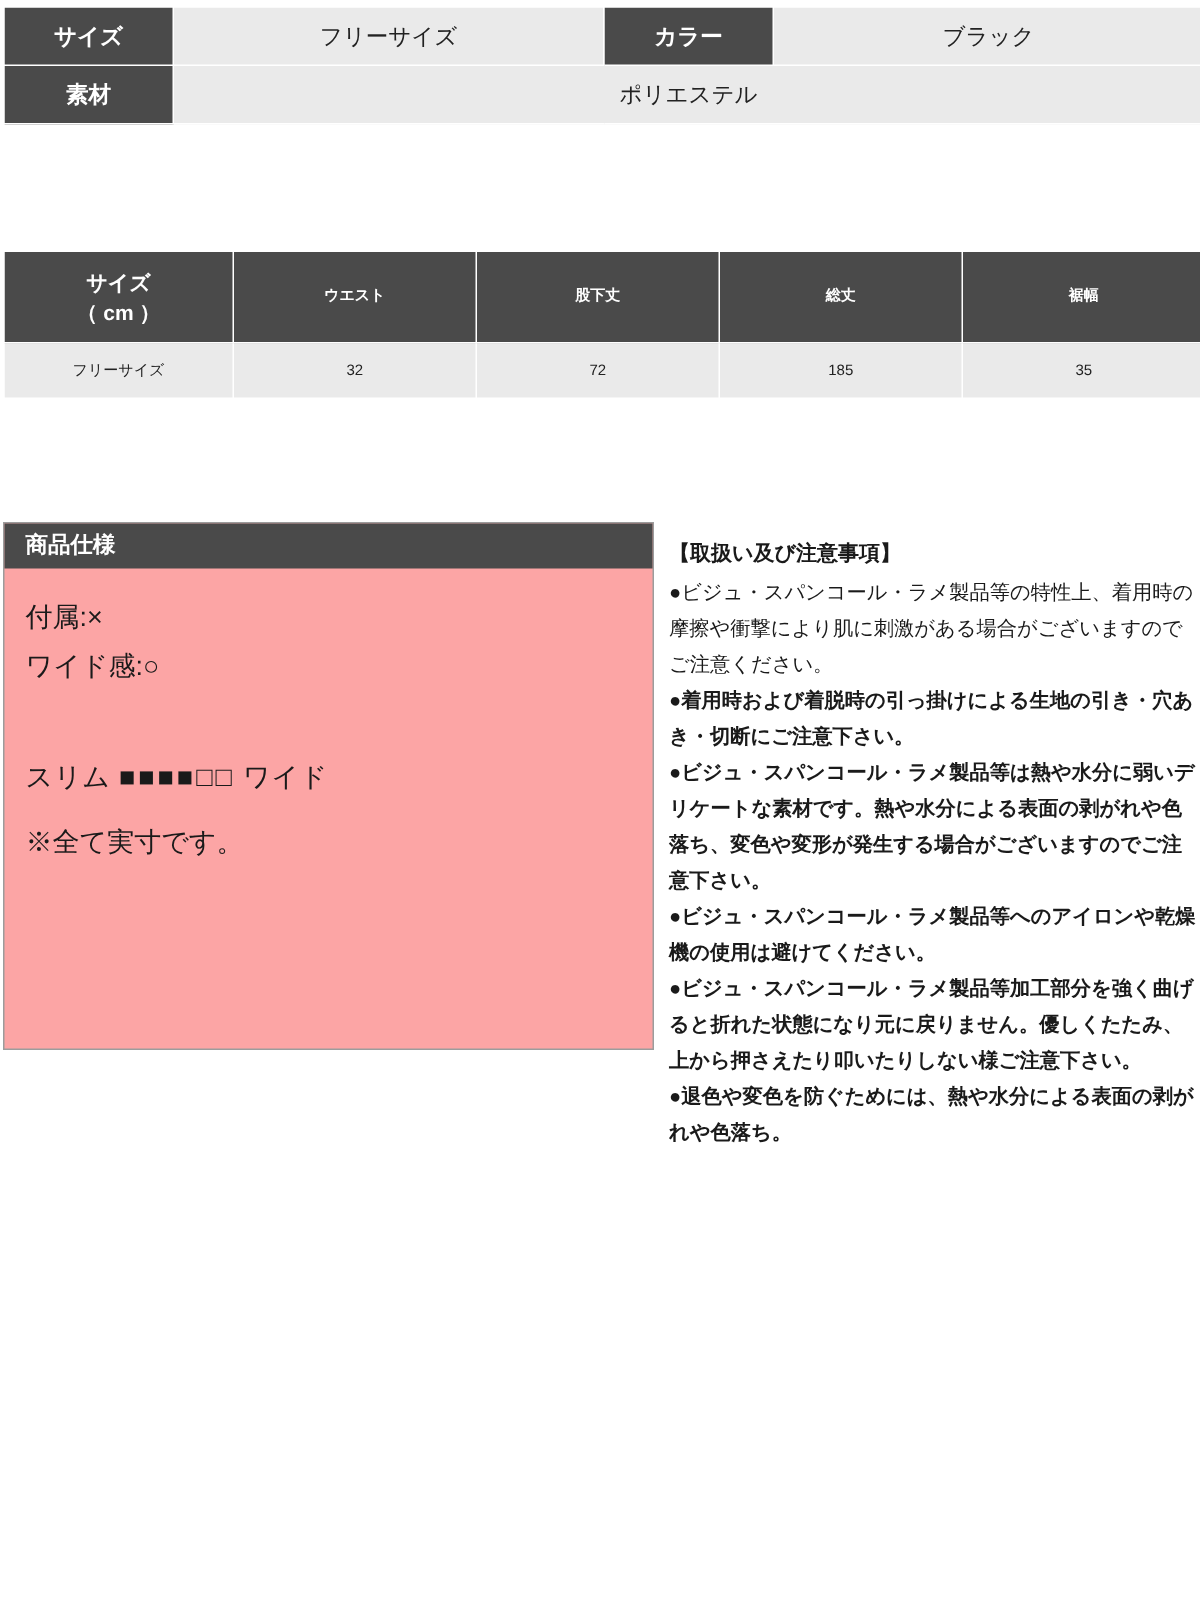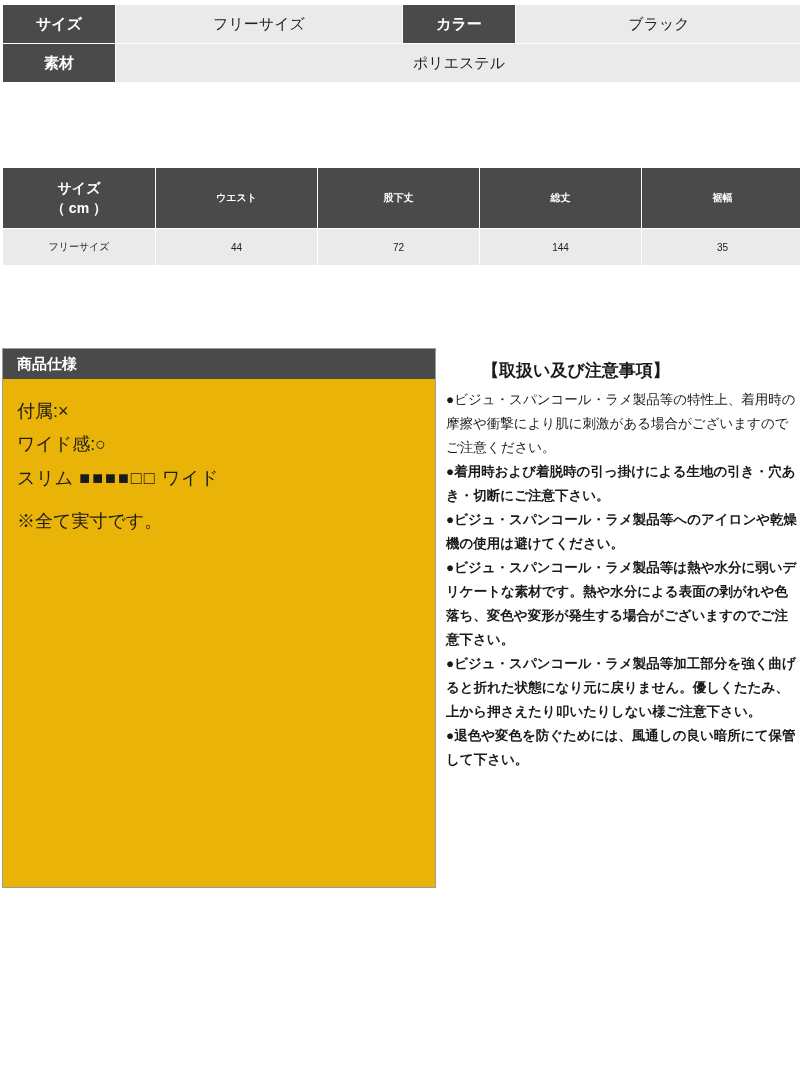--- a/index.html
+++ b/index.html
@@ -79,59 +79,59 @@
     left: 2px;
     width: 796px;
   }
   .panel-left {
     position: absolute;
     left: 0;
     top: 0;
     width: 434px;
     box-sizing: border-box;
     border: 1px solid #9c9c9c;
-    height: 540px;
-    background: #eab308;
+    height: 352px;
+    background: #fca5a5;
   }
   .panel-title {
     background: #4a4a4a;
     color: #ffffff;
     font-weight: bold;
     font-size: 15px;
     height: 30px;
     line-height: 30px;
     padding-left: 14px;
     box-sizing: border-box;
   }
   .panel-body {
     padding: 16px 14px 0 14px;
     font-size: 18px;
     line-height: 1.85;
     color: #1a1a1a;
   }
   .panel-body .gap { height: 10px; }
   .slim-row {
     letter-spacing: 0.5px;
+    margin-top: 40px;
   }
   .slim-row .sq { letter-spacing: 2px; }
 
   .panel-right {
     position: absolute;
     left: 444px;
     top: 8px;
     width: 352px;
     font-size: 13.5px;
     line-height: 1.78;
     color: #1a1a1a;
   }
   .panel-right .rtitle {
     font-weight: bold;
-    font-size: 17px;
+    font-size: 14px;
     margin-bottom: 2px;
-    margin-left: 36px;
   }
   .panel-right p {
     margin: 0 0 0 0;
     text-indent: 0;
   }
   .panel-right p + p { margin-top: 0; font-weight: bold; }
 </style>
 </head>
 <body>
 
@@ -159,23 +159,23 @@
       </th>
       <th style="width:161px">ウエスト</th>
       <th style="width:161px">股下丈</th>
       <th style="width:161px">総丈</th>
       <th style="width:161px">裾幅</th>
     </tr>
   </thead>
   <tbody>
     <tr>
       <td>フリーサイズ</td>
-      <td>44</td>
+      <td>32</td>
       <td>72</td>
-      <td>144</td>
+      <td>185</td>
       <td>35</td>
     </tr>
   </tbody>
 </table>
 
 <div class="lower">
 
   <div class="panel-left">
     <div class="panel-title">商品仕様</div>
     <div class="panel-body">
@@ -188,19 +188,19 @@
       </div>
       <div class="gap"></div>
       <div>※全て実寸です。</div>
     </div>
   </div>
 
   <div class="panel-right">
     <div class="rtitle">【取扱い及び注意事項】</div>
     <p>●ビジュ・スパンコール・ラメ製品等の特性上、着用時の摩擦や衝撃により肌に刺激がある場合がございますのでご注意ください。</p>
     <p>●着用時および着脱時の引っ掛けによる生地の引き・穴あき・切断にご注意下さい。</p>
+    <p>●ビジュ・スパンコール・ラメ製品等は熱や水分に弱いデリケートな素材です。熱や水分による表面の剥がれや色落ち、変色や変形が発生する場合がございますのでご注意下さい。</p>
     <p>●ビジュ・スパンコール・ラメ製品等へのアイロンや乾燥機の使用は避けてください。</p>
-    <p>●ビジュ・スパンコール・ラメ製品等は熱や水分に弱いデリケートな素材です。熱や水分による表面の剥がれや色落ち、変色や変形が発生する場合がございますのでご注意下さい。</p>
     <p>●ビジュ・スパンコール・ラメ製品等加工部分を強く曲げると折れた状態になり元に戻りません。優しくたたみ、上から押さえたり叩いたりしない様ご注意下さい。</p>
-    <p>●退色や変色を防ぐためには、風通しの良い暗所にて保管して下さい。</p>
+    <p>●退色や変色を防ぐためには、熱や水分による表面の剥がれや色落ち。</p>
   </div>
 
 </div>
 
 </body></html>

